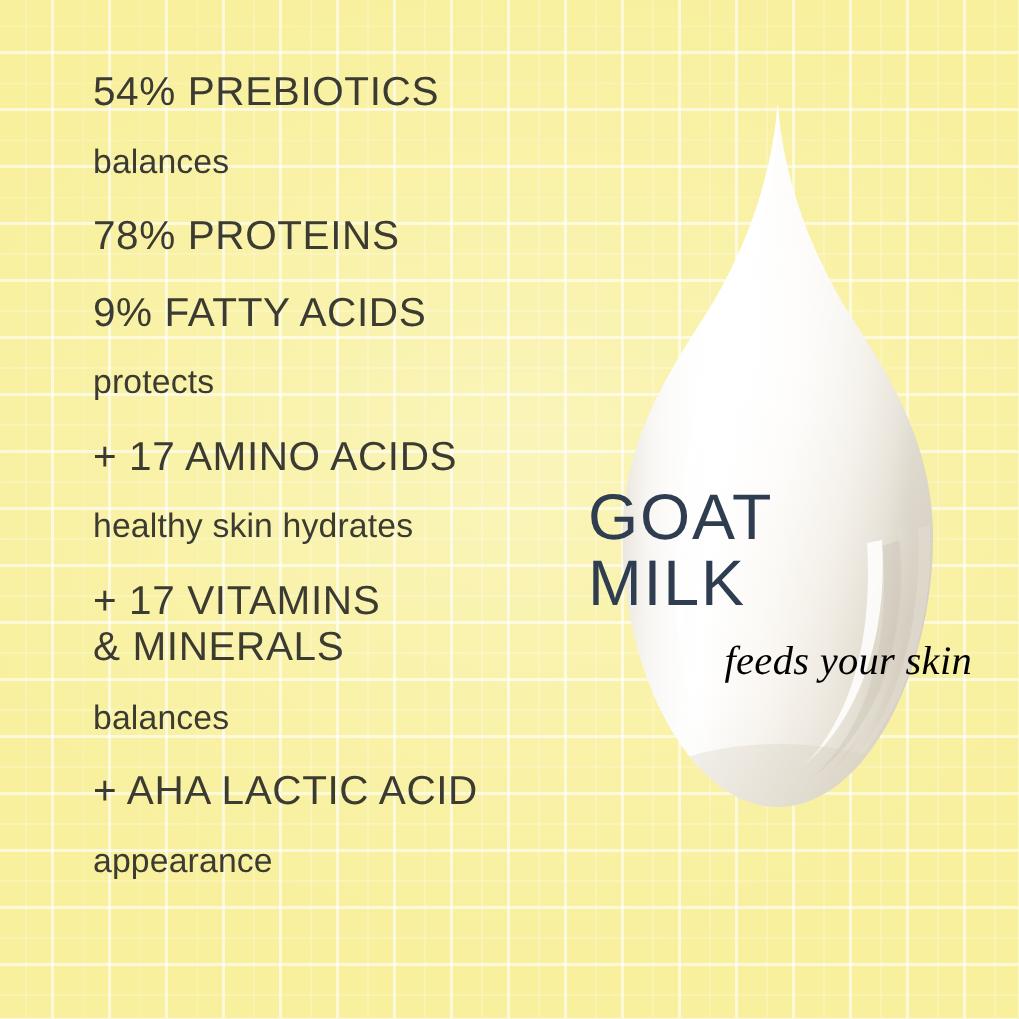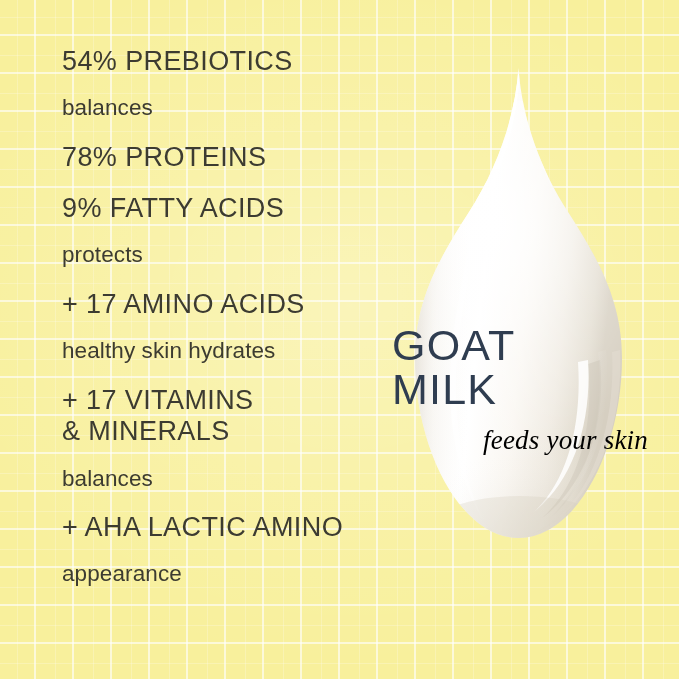--- a/index.html
+++ b/index.html
@@ -169,21 +169,21 @@
       <div class="ing-sub">healthy skin hydrates</div>
     </div>
 
     <div class="ing-item">
       <div class="ing-head">+ 17 VITAMINS
 &amp; MINERALS</div>
       <div class="ing-sub">balances</div>
     </div>
 
     <div class="ing-item">
-      <div class="ing-head">+ AHA LACTIC AMINO</div>
+      <div class="ing-head">+ AHA LACTIC ACID</div>
       <div class="ing-sub">appearance</div>
     </div>
 
   </div>
 
   <div class="droplet-wrap">
     <svg class="droplet-svg" viewBox="0 0 256 490" xmlns="http://www.w3.org/2000/svg">
       <defs>
         <linearGradient id="dropBody" x1="0" y1="0" x2="1" y2="0.25">
           <stop offset="0.00" stop-color="#e6e0d6"></stop>

